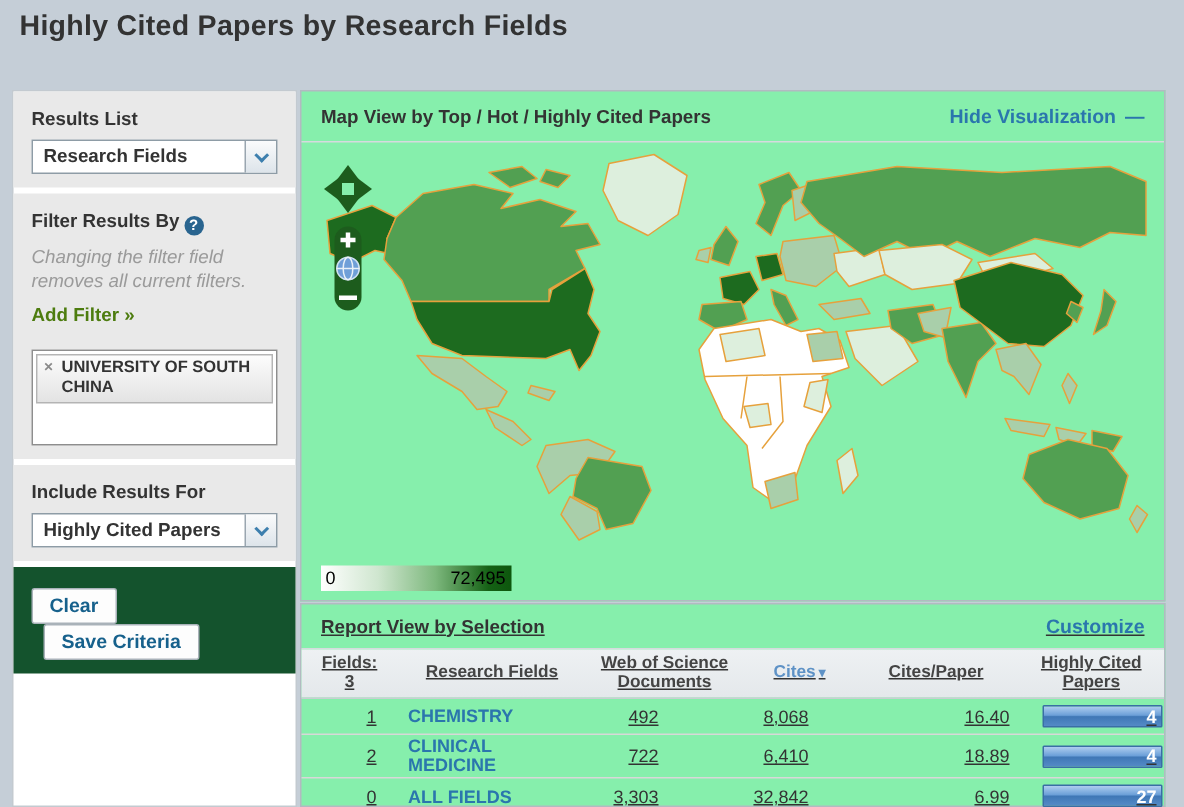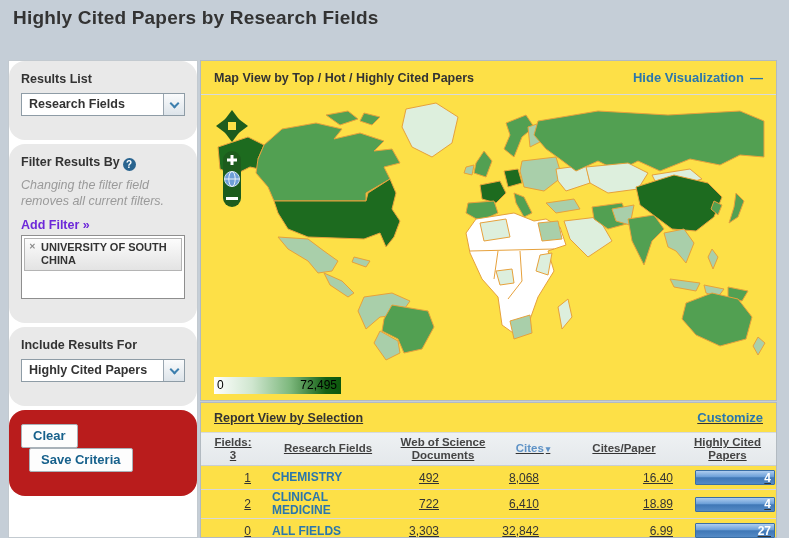--- a/index.html
+++ b/index.html
@@ -15,22 +15,22 @@
   .page-title {
     position:absolute; left:13px; top:7px;
     font-size:19px; font-weight:bold; color:#333;
     letter-spacing:0.2px;
   }
   
   .sidebar {
     position:absolute; left:8px; top:60px; width:190px; height:478px;
     background:#ffffff; border:1px solid #c3cad0;
   }
-  .side-sec { background:#e9e9e9; padding:11px 12px 24px 12px; margin-bottom:4px;border-radius:16px; }
-  .side-sec.white { background:#b91c1c; margin-bottom:0; }
+  .side-sec { background:#e9e9e9; padding:11px 12px 9px 12px; margin-bottom:4px; }
+  .side-sec.white { background:#14532d; margin-bottom:0; }
   .side-label { font-size:12.5px; font-weight:bold; color:#333; margin-bottom:7px; }
   .dropdown {
     position:relative; height:23px; background:#fff;
     border:1px solid #8e9ca6; width:100%;
   }
   .dropdown .dd-value {
     display:block; line-height:21px; padding-left:7px;
     font-size:12.5px; font-weight:bold; color:#333;
     white-space:nowrap; overflow:hidden;
   }
@@ -47,40 +47,40 @@
   }
   .help-icon {
     display:inline-flex; width:13px; height:13px; border-radius:50%;
     background:#29648f; color:#fff; font-size:10px; font-weight:bold;
     align-items:center; justify-content:center; vertical-align:-2px; margin-left:3px;
   }
   .filter-note {
     font-size:12.5px; font-style:italic; color:#9a9a9a; font-weight:normal;
     line-height:1.25; margin-bottom:6px;
   }
-  .add-filter { font-size:12.5px; font-weight:bold; color:#6d28d9; text-decoration:none; display:inline-block; margin-bottom:3px; cursor:pointer; }
+  .add-filter { font-size:12.5px; font-weight:bold; color:#4d7c0f; text-decoration:none; display:inline-block; margin-bottom:16px; cursor:pointer; }
   .filter-box {
     background:#fff; border:1px solid #8e8e8e; height:64px; padding:2px; overflow:hidden;
   }
   .filter-tag {
     position:relative; background:linear-gradient(#fcfcfc,#e3e3e3);
     border:1px solid #b4b4b4; padding:2px 2px 2px 16px;
     font-size:11px; font-weight:bold; color:#333; line-height:1.2;
   }
   .tag-x {
     position:absolute; left:4px; top:3px; font-size:8px; color:#8a8a8a; cursor:pointer;
   }
   .btn {
     display:inline-block; background:#fdfdfd; border:1px solid #a9b2b9; border-radius:2px;
     font-size:13px; font-weight:bold; color:#17618c;
     padding:3px 11px 4px 11px; cursor:pointer; font-family:"Liberation Sans",sans-serif;
   }
   .btn + .btn { margin-left:8px; }
   
-  .panel { position:absolute; background:#fde047; border:1px solid #b2bac1; }
+  .panel { position:absolute; background:#86efac; border:1px solid #b2bac1; }
   .map-panel { left:200px; top:60px; width:577px; height:341px; }
   .panel-head {
     height:34px; display:flex; align-items:center; justify-content:space-between;
     padding:0 13px; border-bottom:1px solid #d6dade;
   }
   .panel-title { font-size:12.5px; font-weight:bold; color:#333; }
   .blue-link { font-size:13px; font-weight:bold; color:#2a76ad; text-decoration:none; cursor:pointer; }
   .minus-glyph { font-weight:bold; color:#2a76ad; margin-left:6px; }
   .map-area { position:relative; height:305px; overflow:hidden; }
   .map-svg { position:absolute; left:6px; top:4px; }

